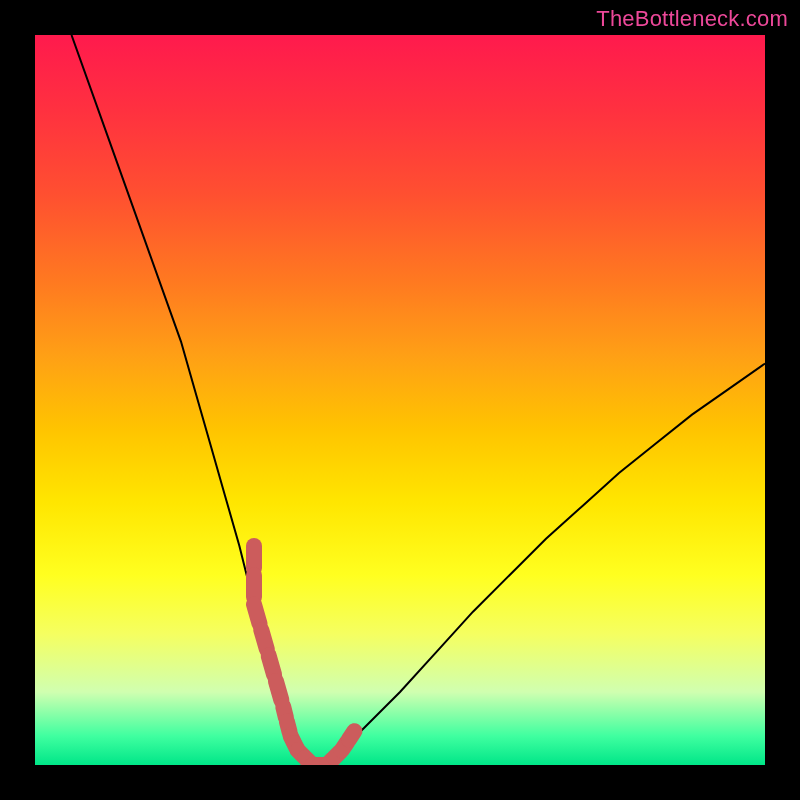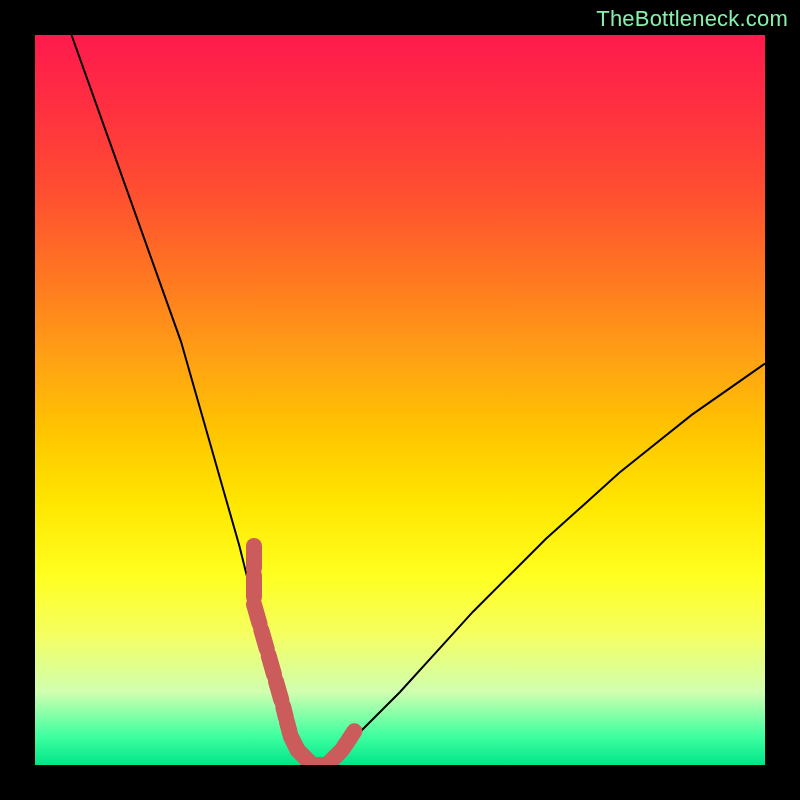--- a/index.html
+++ b/index.html
@@ -29,21 +29,21 @@
       #f5ff60 82%,
       #d0ffb0 90%,
       #40ffa0 96%,
       #00e688 100%
     );
   }
   .watermark {
     position: absolute;
     top: 6px;
     right: 12px;
-    color: #86efac;
+    color: #ec4899;
     font-size: 22px;
     font-weight: 500;
     letter-spacing: 0.2px;
   }
   svg.curve {
     position: absolute;
     left: 0;
     top: 0;
     width: 730px;
     height: 730px;

